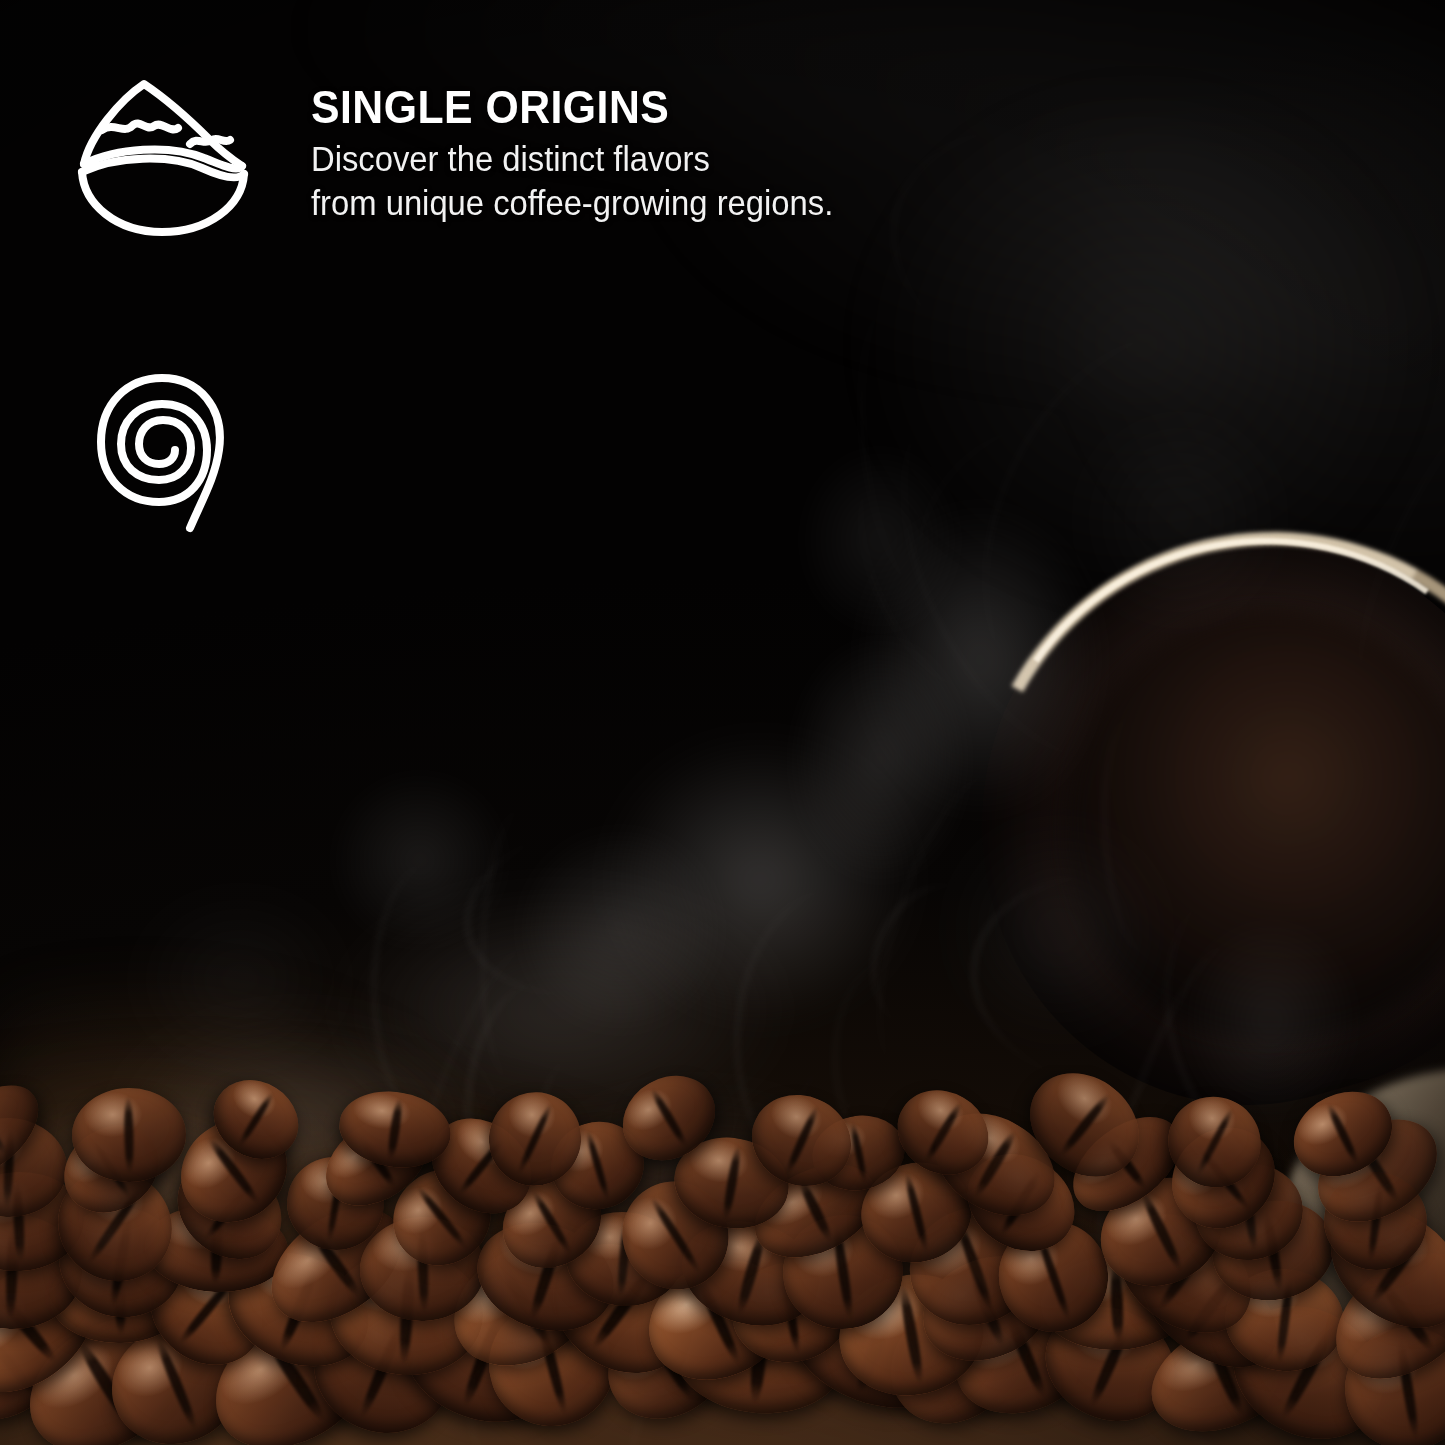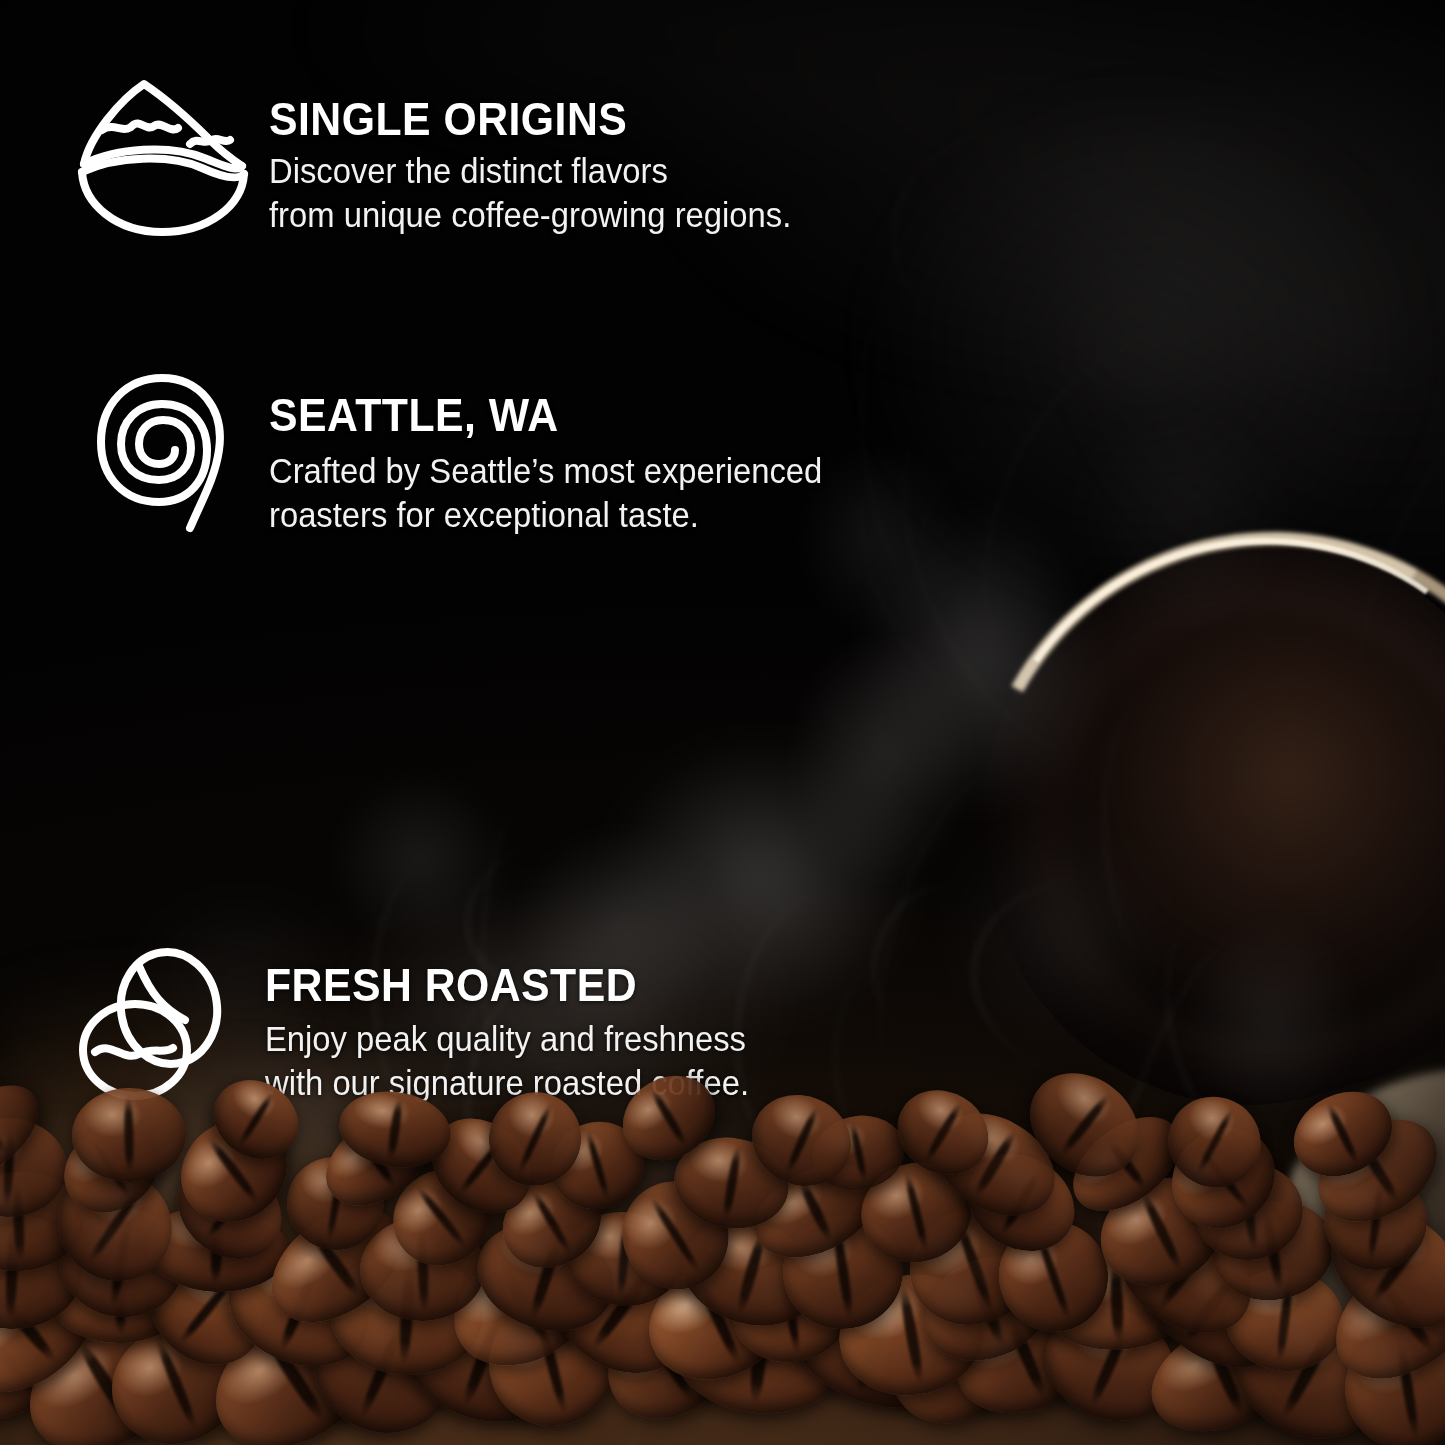--- a/index.html
+++ b/index.html
@@ -143,21 +143,21 @@
 
   
   .vignette{
     position:absolute;inset:0;
     background:radial-gradient(120% 86% at 50% 46%, rgba(0,0,0,0) 42%, rgba(0,0,0,.42) 84%, rgba(0,0,0,.66) 100%);
     pointer-events:none;
   }
 
   
   .features{position:absolute;left:0;top:0;width:1445px;height:1445px;}
-  .feature{position:absolute;display:flex;align-items:flex-end;}
+  .feature{position:absolute;display:flex;align-items:center;gap:42px;}
   .f1{left:54px;top:72px;}
   .f2{left:54px;top:362px;}
   .f3{left:42px;top:658px;}
   .f4{left:50px;top:938px;}
 
   .ficon{width:215px;flex:0 0 215px;display:flex;justify-content:center;}
   .f1 .ficon{padding-top:6px;}
   .f2 .ficon{padding-top:6px;}
   .f3 .ficon{padding-top:10px;}
   .f4 .ficon{padding-top:8px;}
@@ -375,40 +375,18 @@
                    C120 54 102 36 75 36
                    C50 36 34 54 34 76
                    C34 98 50 112 72 112
                    C92 112 104 98 104 80
                    C104 62 92 52 76 52
                    C60 52 52 64 52 76
                    C52 88 60 96 72 96
                    C82 96 88 90 88 82"></path>
         </svg>
       </div>
-      <div class="ftext">
-        <div class="ftitle">SEATTLE, WA</div>
-        <div class="fdesc">Crafted by Seattle’s most experienced
-roasters for exceptional taste.</div>
-      </div>
     </div>
 
 
-    <div class="feature f4">
-      <div class="ficon">
-        <svg width="170" height="160" viewBox="0 0 170 160" fill="none" stroke="#ffffff" stroke-width="8" stroke-linecap="round" stroke-linejoin="round">
-
-          <ellipse cx="96" cy="62" rx="48" ry="56" transform="rotate(-8 96 62)"></ellipse>
-          <path d="M66 20 C78 48 90 62 112 74"></path>
-
-          <ellipse cx="62" cy="104" rx="52" ry="46"></ellipse>
-          <path d="M22 106 C38 94 50 116 66 108 C80 101 92 108 100 102"></path>
-        </svg>
-      </div>
-      <div class="ftext">
-        <div class="ftitle">FRESH ROASTED</div>
-        <div class="fdesc">Enjoy peak quality and freshness
-with our signature roasted coffee.</div>
-      </div>
-    </div>
 
   </div>
 </div>
 
 </body></html>

